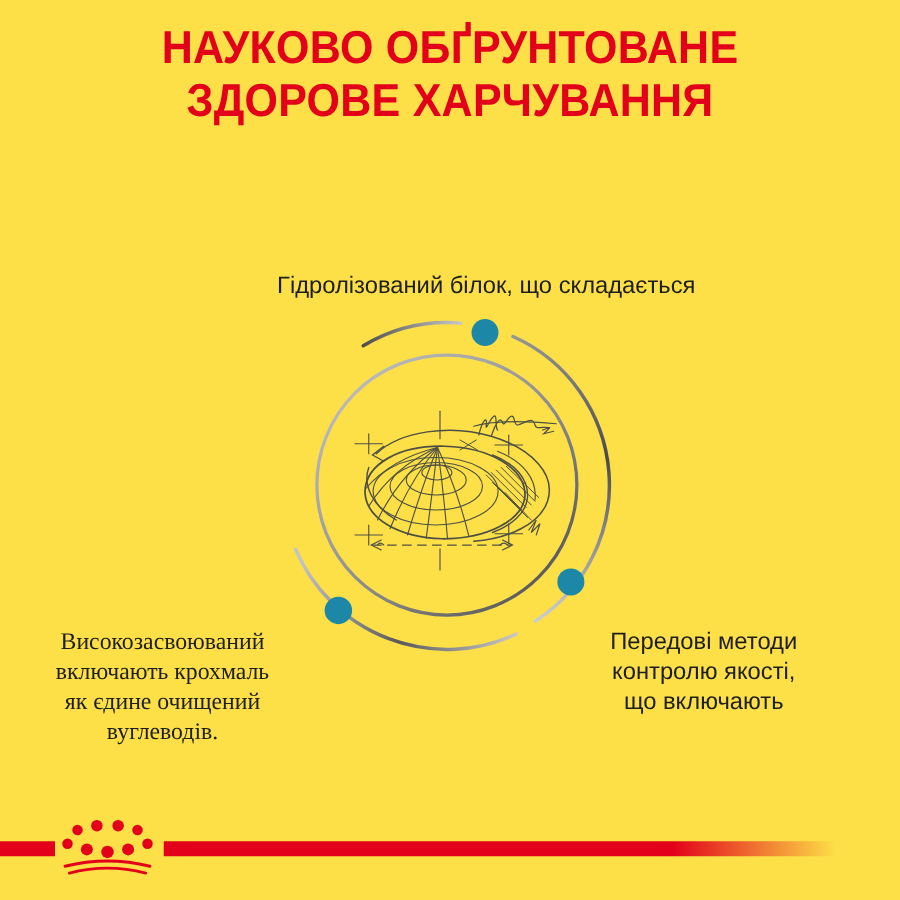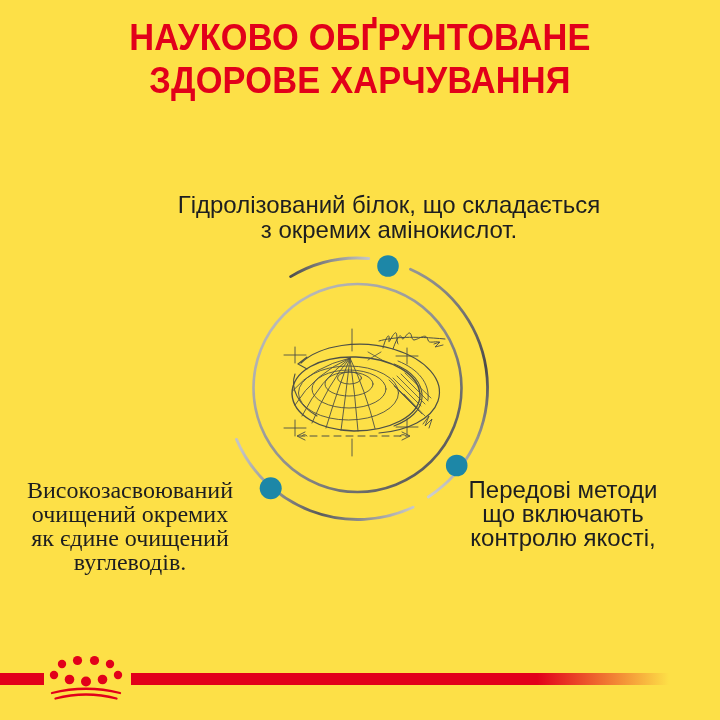--- a/index.html
+++ b/index.html
@@ -8,21 +8,21 @@
     font-family:"Liberation Sans","DejaVu Sans",sans-serif;color:#1d1e20;
   }
   
   .headline{
     position:absolute;top:16px;left:0;width:720px;text-align:center;
     font-size:37px;line-height:43px;font-weight:bold;color:#e2001a;
     transform:scaleX(0.93);transform-origin:50% 0;letter-spacing:.2px;
   }
   .headline span{display:block;}
   
-  .callout{position:absolute;text-align:center;font-size:24px;line-height:25px;color:#1d1e20;}
+  .callout{position:absolute;text-align:center;font-size:19px;line-height:25px;color:#1d1e20;margin-top:24px;}
   .callout span{display:block;}
   .callout-top{top:192px;left:159px;width:460px;}
   .callout-left{top:478px;left:15px;width:230px;line-height:24px;font-family:Liberation Serif, serif;}
   .callout-right{top:478px;left:448px;width:230px;line-height:24px;}
   
   .diagram{position:absolute;left:198px;top:228px;width:320px;height:320px;}
   
   .bar-left{position:absolute;left:0;top:673px;width:44px;height:12px;background:#e2001a;}
   .bar-right{
     position:absolute;left:131px;top:673px;width:549px;height:12px;
@@ -35,34 +35,33 @@
 
 <div class="page">
 
   <div class="headline">
     <span>НАУКОВО ОБҐРУНТОВАНЕ</span>
     <span>ЗДОРОВЕ ХАРЧУВАННЯ</span>
   </div>
 
   <div class="callout callout-top">
     <span>Гідролізований білок, що складається</span>
-    <span>з окремих амінокислот.</span>
   </div>
 
   <div class="callout callout-left">
     <span>Високозасвоюваний</span>
-    <span>очищений окремих</span>
+    <span>включають крохмаль</span>
     <span>як єдине очищений</span>
     <span>вуглеводів.</span>
   </div>
 
   <div class="callout callout-right">
     <span>Передові методи</span>
+    <span>контролю якості,</span>
     <span>що включають</span>
-    <span>контролю якості,</span>
   </div>
 
   <svg class="diagram" viewBox="0 0 320 320" xmlns="http://www.w3.org/2000/svg">
     <defs>
       <linearGradient id="gradInner" x1="60" y1="60" x2="260" y2="270" gradientUnits="userSpaceOnUse">
         <stop offset="0" stop-color="#c6c6c6"></stop>
           <stop offset="0.55" stop-color="#8a8a8a"></stop>
           <stop offset="1" stop-color="#474747"></stop>
       </linearGradient>
       <linearGradient id="gradA" x1="92" y1="48" x2="171" y2="30" gradientUnits="userSpaceOnUse">

